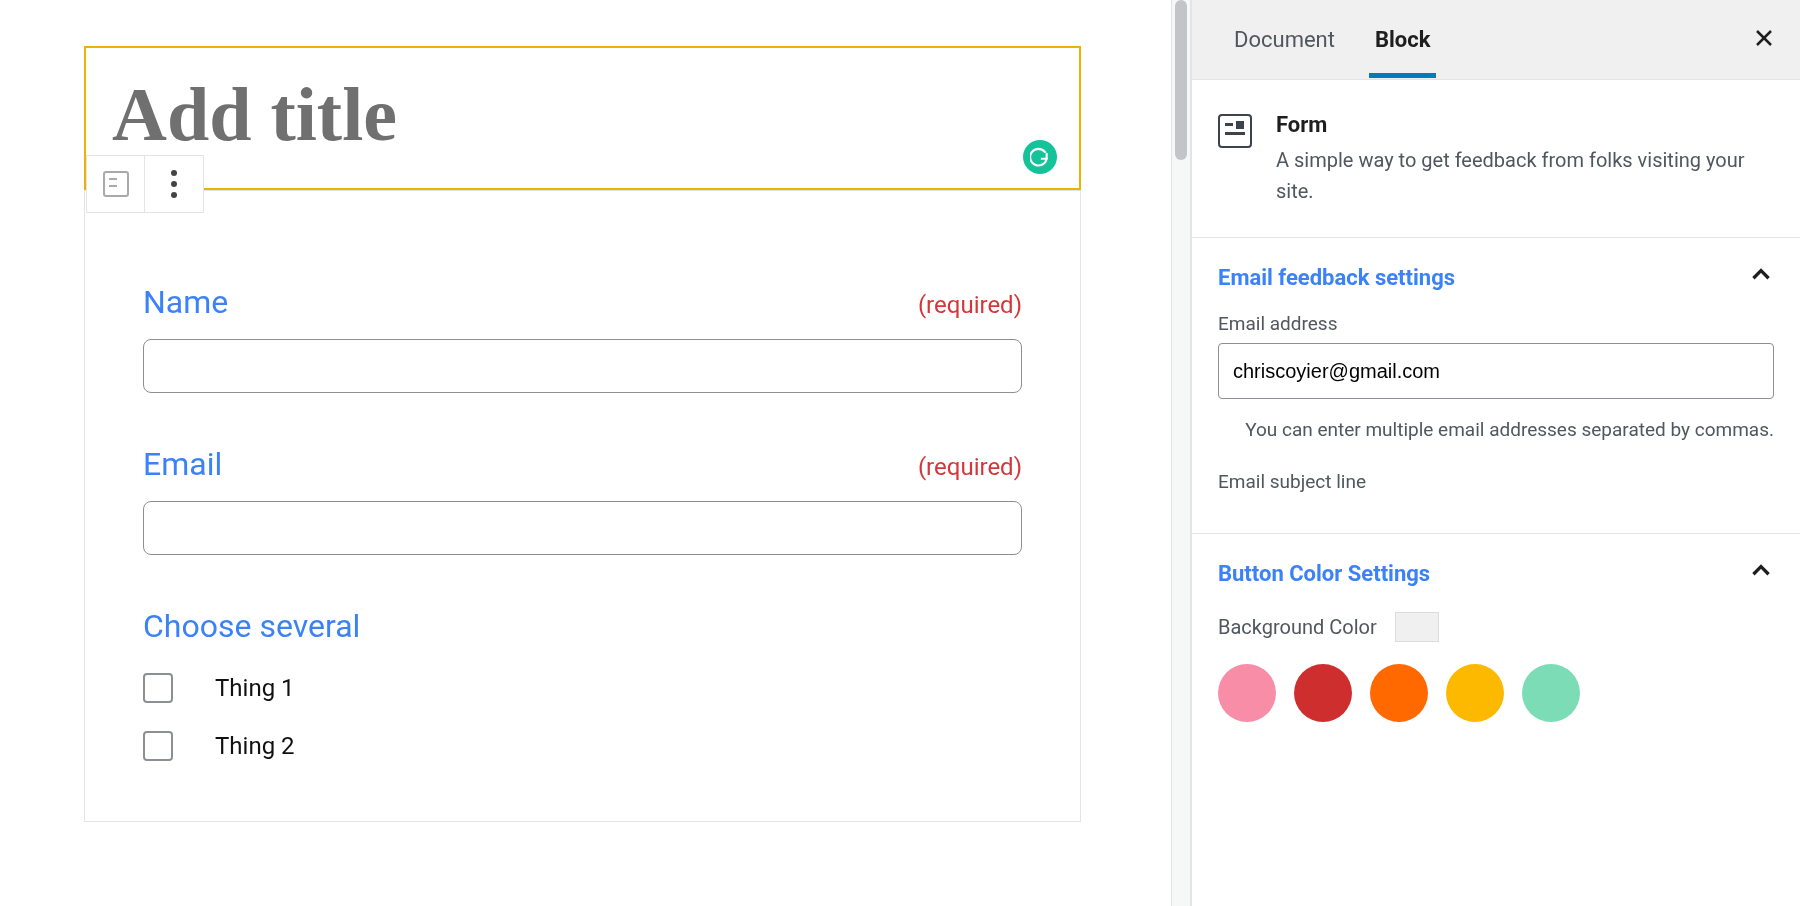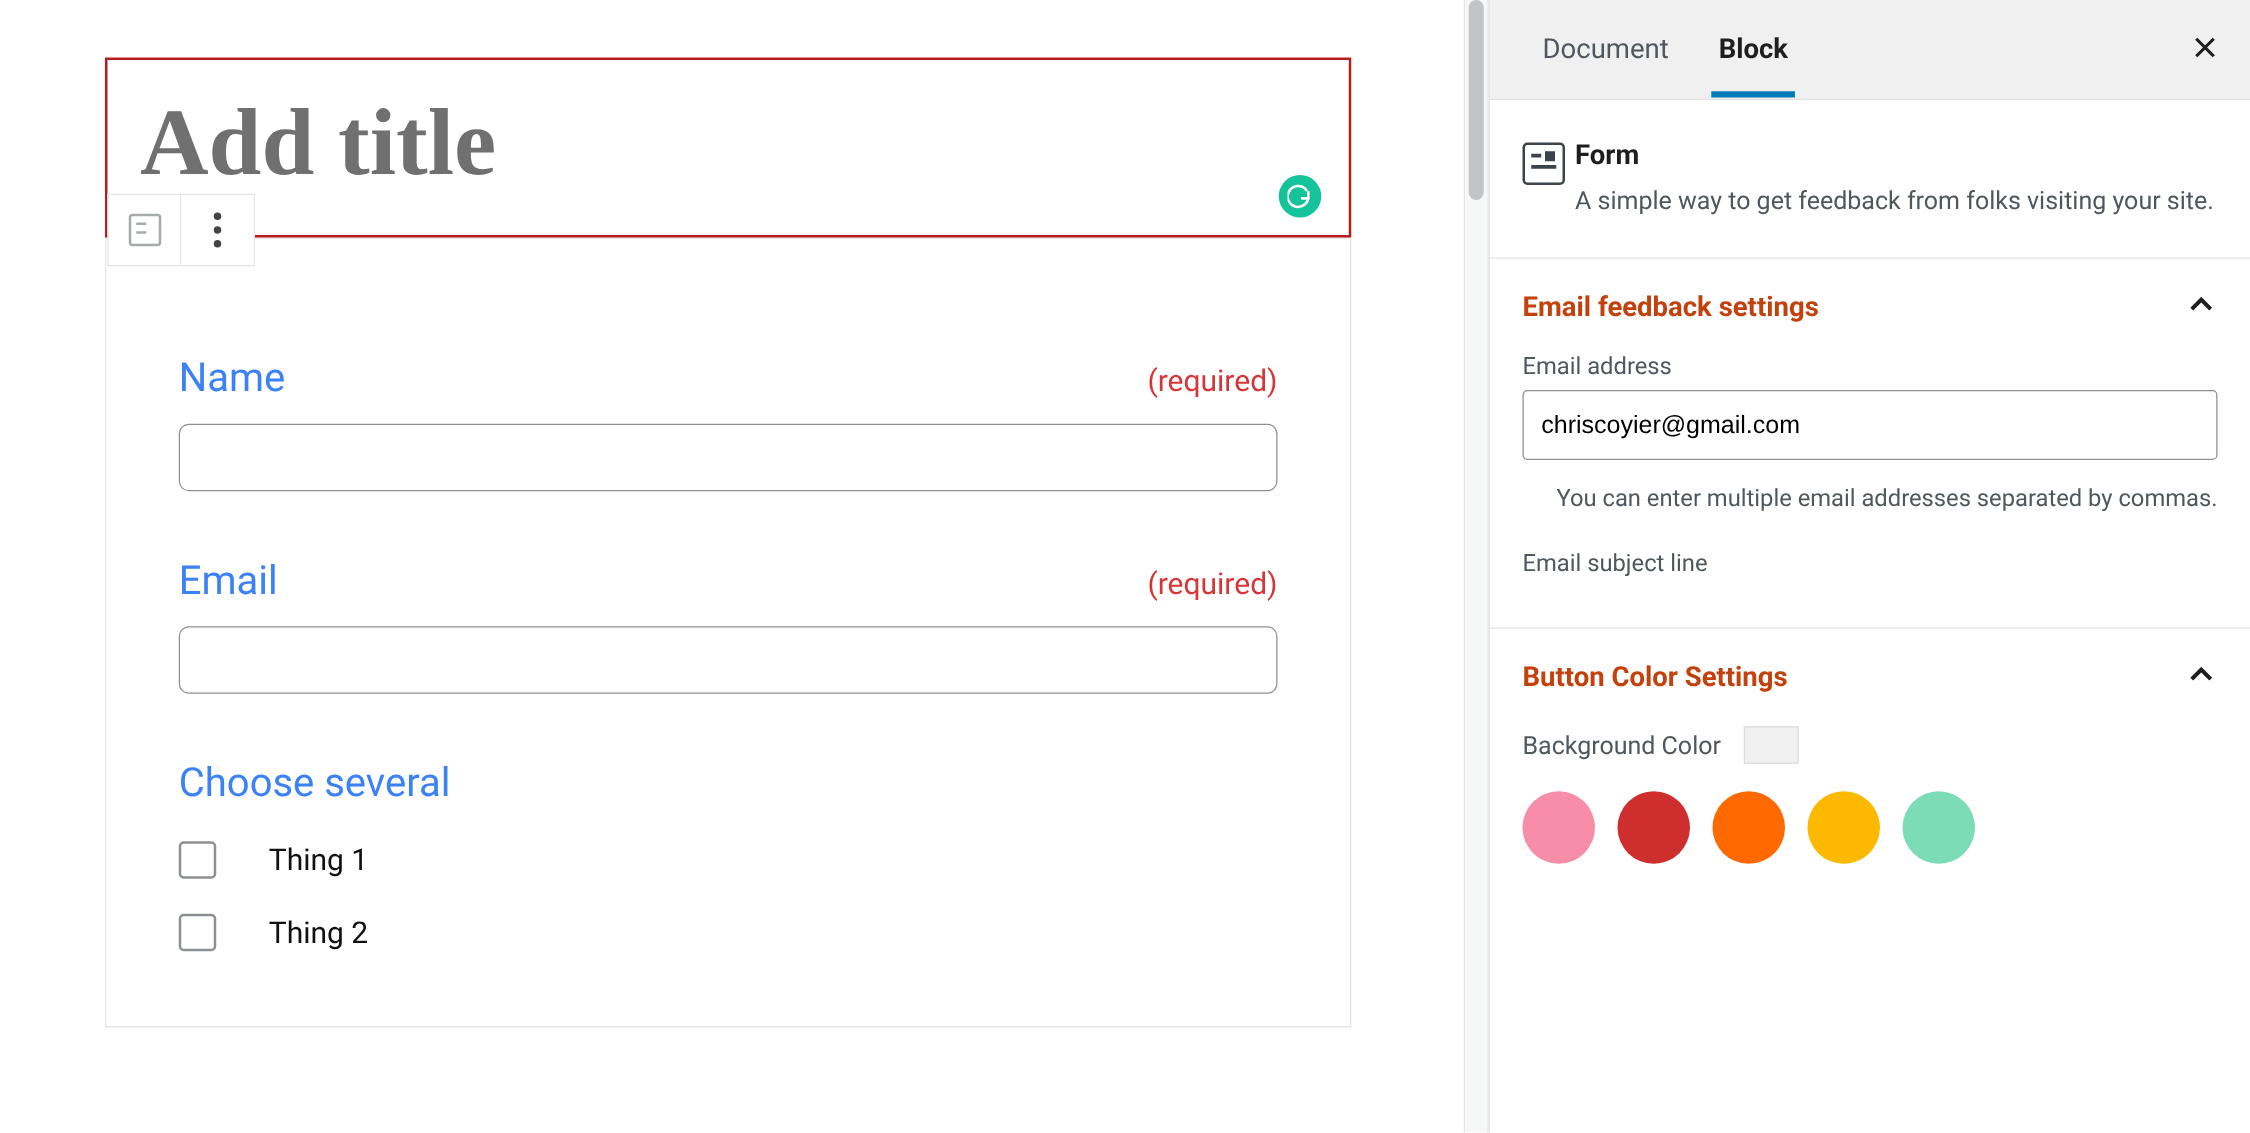--- a/index.html
+++ b/index.html
@@ -13,21 +13,21 @@
     }
 
     
     .editor-area {
       flex: 1;
       padding: 46px 90px 0 84px;
       position: relative;
     }
 
     .title-block {
-      border: 2px solid #b91c1c;
+      border: 2px solid #eab308;
       position: relative;
       padding: 28px 28px 28px 26px;
       height: 144px;
     }
 
     .title-placeholder {
       font-family: Georgia, "Times New Roman", serif;
       font-size: 76px;
       font-weight: 700;
       color: #707070;
@@ -163,21 +163,21 @@
       content: ""; position: absolute; left: 14px; right: 14px; bottom: 0;
       height: 5px; background: #007cba;
     }
     .close-x {
       margin-left: auto; cursor: pointer; color: #1e1e1e;
       padding: 10px;
     }
     .close-x svg { width: 24px; height: 24px; }
 
     .sidebar-header {
-      display: flex; gap: 8px; padding: 32px 26px 30px 26px;
+      display: flex; gap: 24px; padding: 32px 26px 30px 26px;
       border-bottom: 1px solid #e2e4e7;
     }
     .form-icon-lg {
       width: 34px; height: 34px; border: 2.5px solid #3c434a; border-radius: 4px;
       position: relative; flex-shrink: 0; margin-top: 2px;
     }
     .form-icon-lg::before, .form-icon-lg::after {
       content: ""; position: absolute; background: #3c434a;
       height: 2.5px;
     }
@@ -189,21 +189,21 @@
     .block-desc { font-size: 20px; color: #50575e; line-height: 1.55; }
 
     .panel {
       border-bottom: 1px solid #e2e4e7;
       padding: 24px 26px 32px 26px;
     }
     .panel-header {
       display: flex; justify-content: space-between; align-items: center; cursor: pointer;
       margin-bottom: 20px;
     }
-    .panel-title { font-size: 22px; font-weight: 700; color: #c2410c; }
+    .panel-title { font-size: 22px; font-weight: 700; color: #3b82f6; }
     .chevron svg { width: 26px; height: 26px; }
 
     .panel-label {
       font-size: 19px; color: #50575e; margin-top: 14px; margin-bottom: 8px; display: block;
     }
     .panel-input {
       width: 100%; height: 56px;
       border: 1px solid #8c8f94; border-radius: 4px;
       font-size: 20px; padding: 0 14px;
     }

